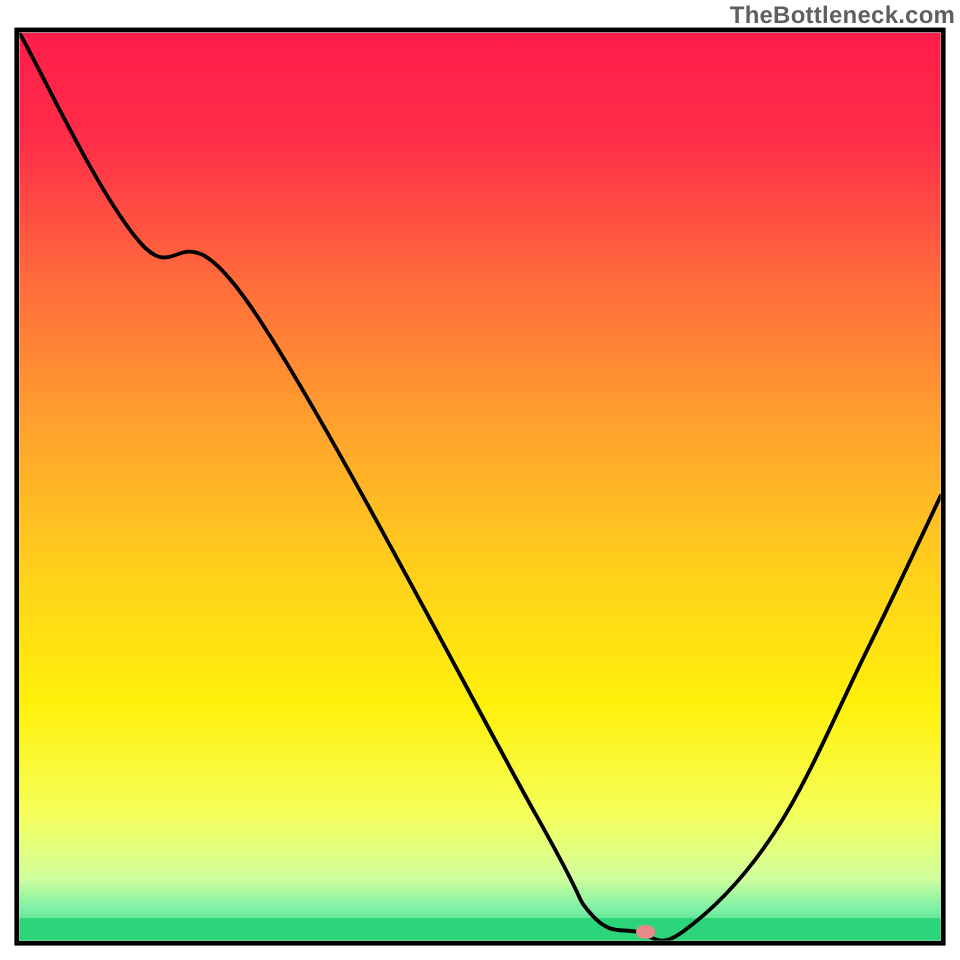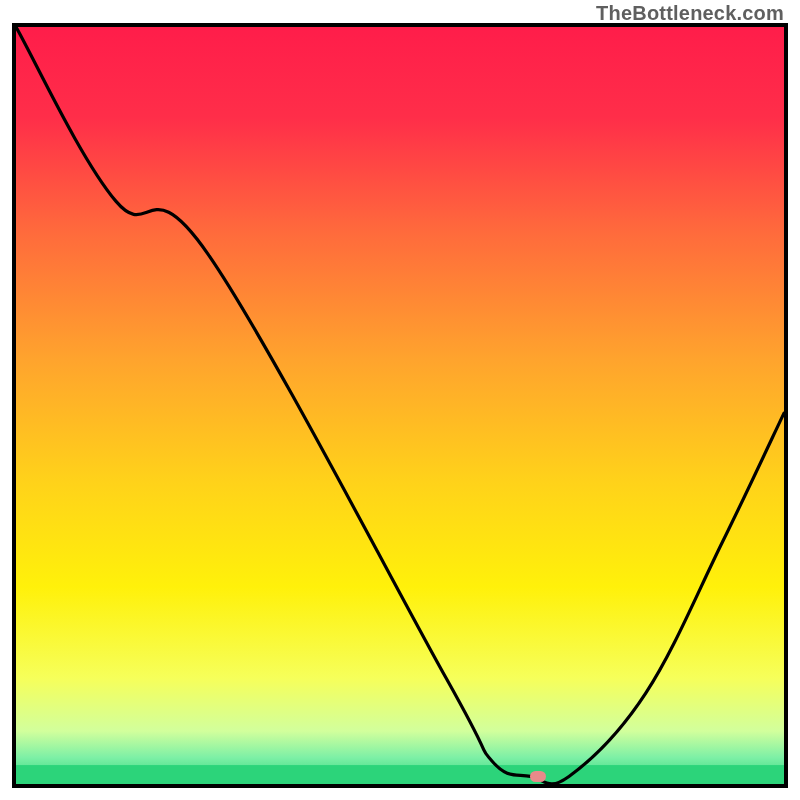--- a/index.html
+++ b/index.html
@@ -17,21 +17,21 @@
     top: 23px;
     width: 776px;
     height: 765px;
     border: 4px solid #000;
     box-sizing: border-box;
     overflow: hidden;
   }
   .watermark {
     position: absolute;
     top: 2px;
-    right: 16px;
+    right: 4px;
     font-size: 20px;
     font-weight: bold;
     color: #5f5f5f;
     letter-spacing: 0.2px;
   }
   .gradient {
     position: absolute;
     left: 0;
     top: 0;
     right: 0;

